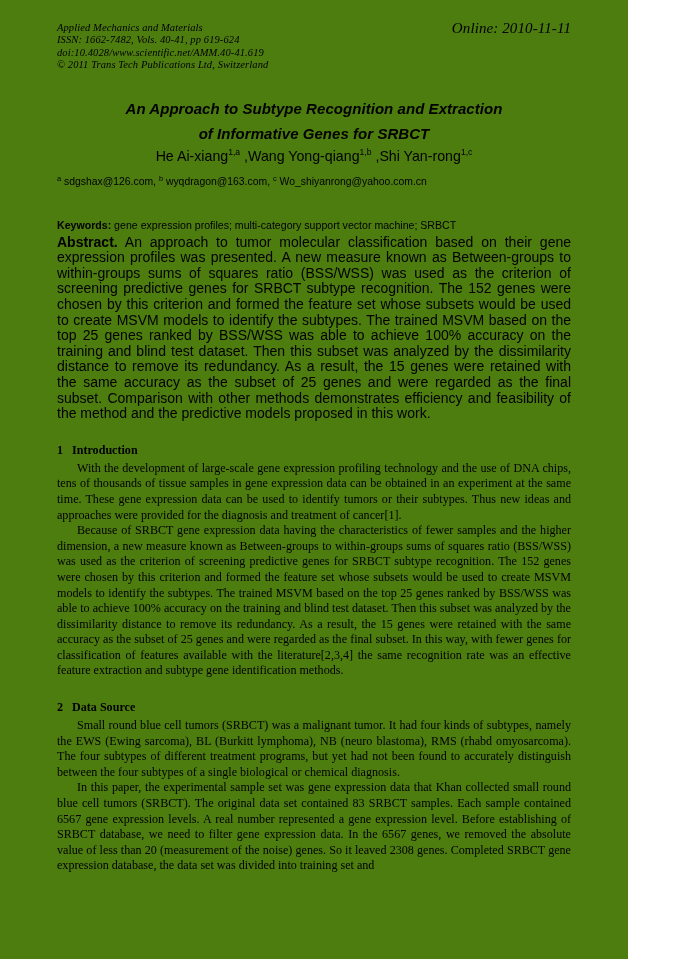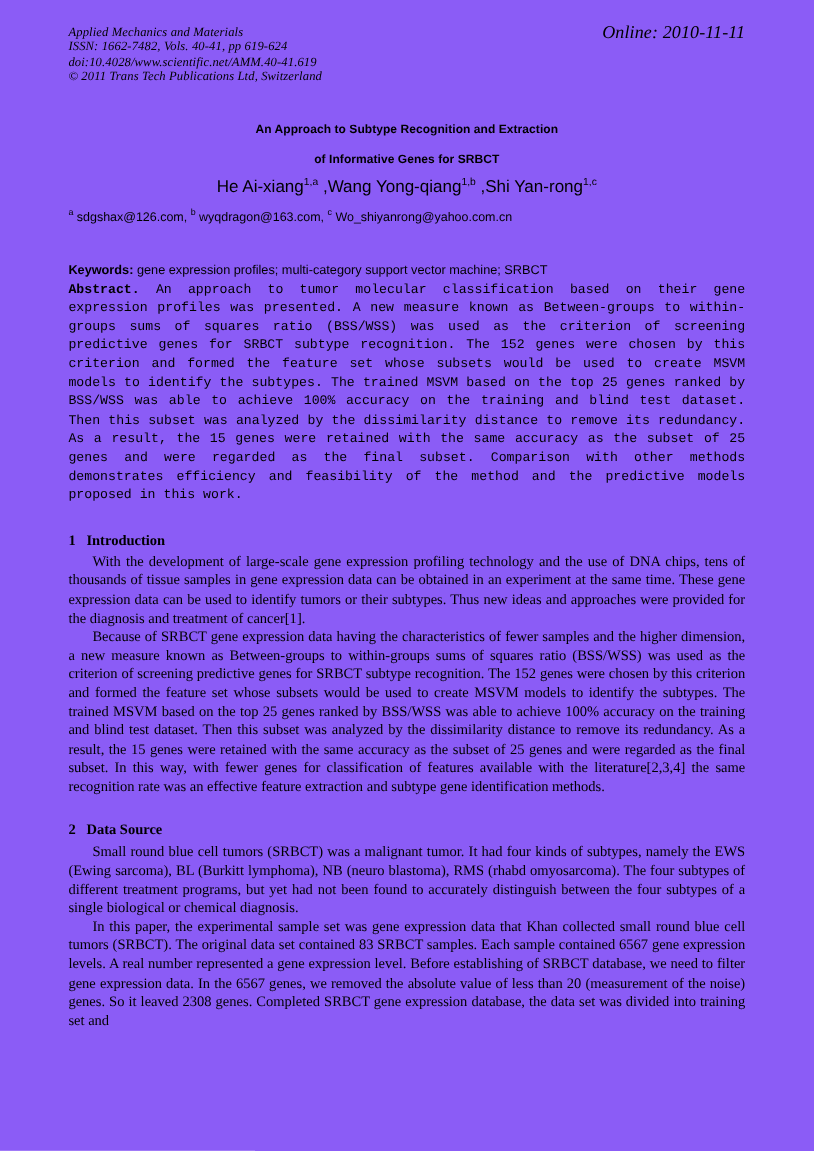--- a/index.html
+++ b/index.html
@@ -9,23 +9,23 @@
   }
   body {
     width: 678px;
     height: 959px;
     font-family: "Liberation Serif", "DejaVu Serif", serif;
     color: #000000;
     overflow: hidden;
   }
   .page {
     position: relative;
-    width: 678px;
+    width: 628px;
     height: 959px;
-    background: #8b5cf6;
+    background: #4d7c0f;
     box-sizing: border-box;
     padding: 22px 57px 0 57px;
   }
 
   
   .journal-header {
     position: relative;
     font-family: "Liberation Serif", "DejaVu Serif", serif;
     font-style: italic;
     font-size: 10.5px;
@@ -42,23 +42,24 @@
     font-style: italic;
     font-size: 15px;
   }
 
   
   .title-block {
     margin-top: 24px;
     text-align: center;
     font-family: "Liberation Sans", "DejaVu Sans", sans-serif;
     font-weight: bold;
-    font-size: 10px;
+    font-size: 15px;
     line-height: 25px;
     letter-spacing: 0.05px;
+    font-style: italic;
   }
 
   
   .authors {
     margin-top: 1px;
     text-align: center;
     font-family: "Liberation Sans", "DejaVu Sans", sans-serif;
     font-size: 14.2px;
     line-height: 18px;
   }
@@ -103,22 +104,22 @@
     font-size: 10.6px;
     line-height: 14px;
   }
   .keywords .kw-label {
     font-weight: bold;
   }
 
   
   .abstract {
     margin-top: 3px;
-    font-family: Liberation Mono, monospace;
-    font-size: 11px;
+    font-family: Liberation Sans, sans-serif;
+    font-size: 14px;
     line-height: 15.6px;
     text-align: justify;
     text-justify: inter-word;
   }
   .abstract .abs-label {
     font-weight: bold;
   }
 
   
   .section-heading {

